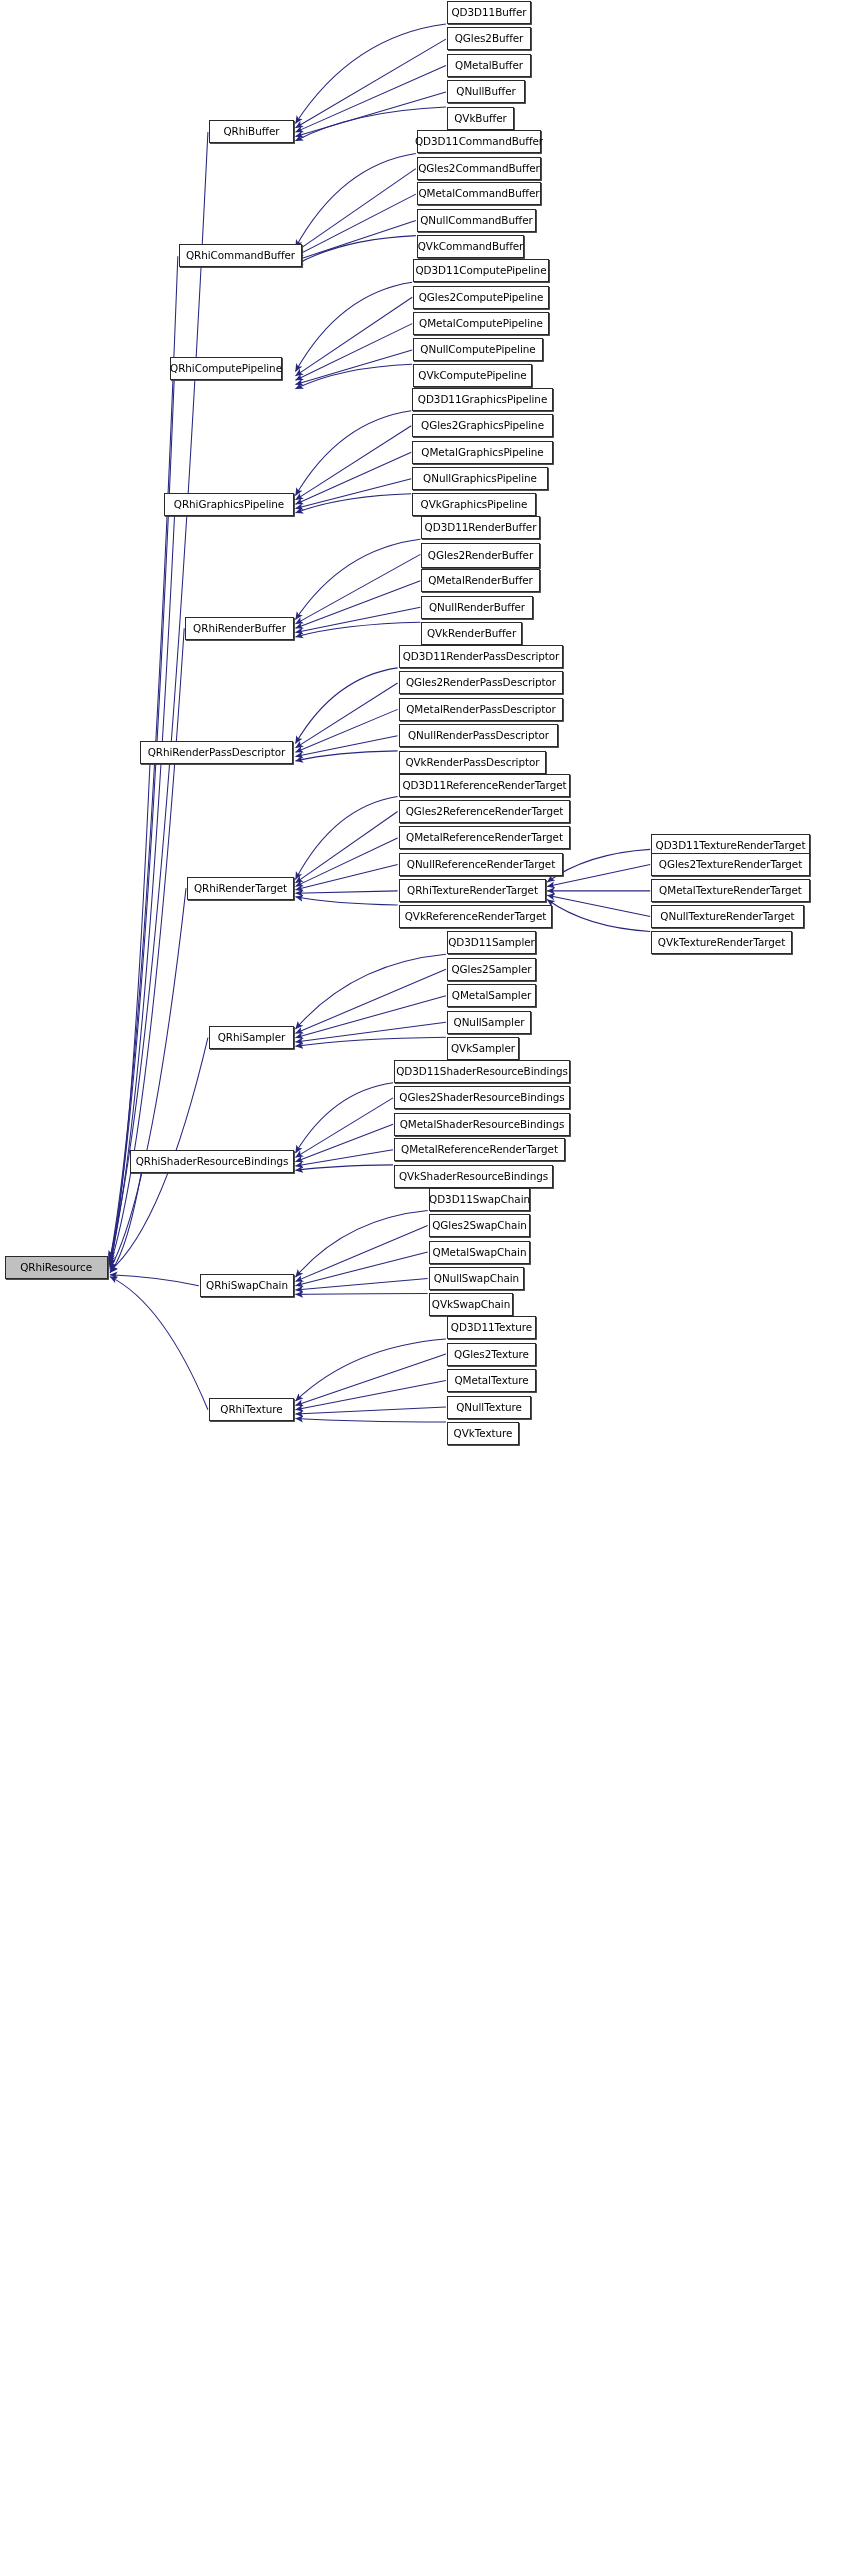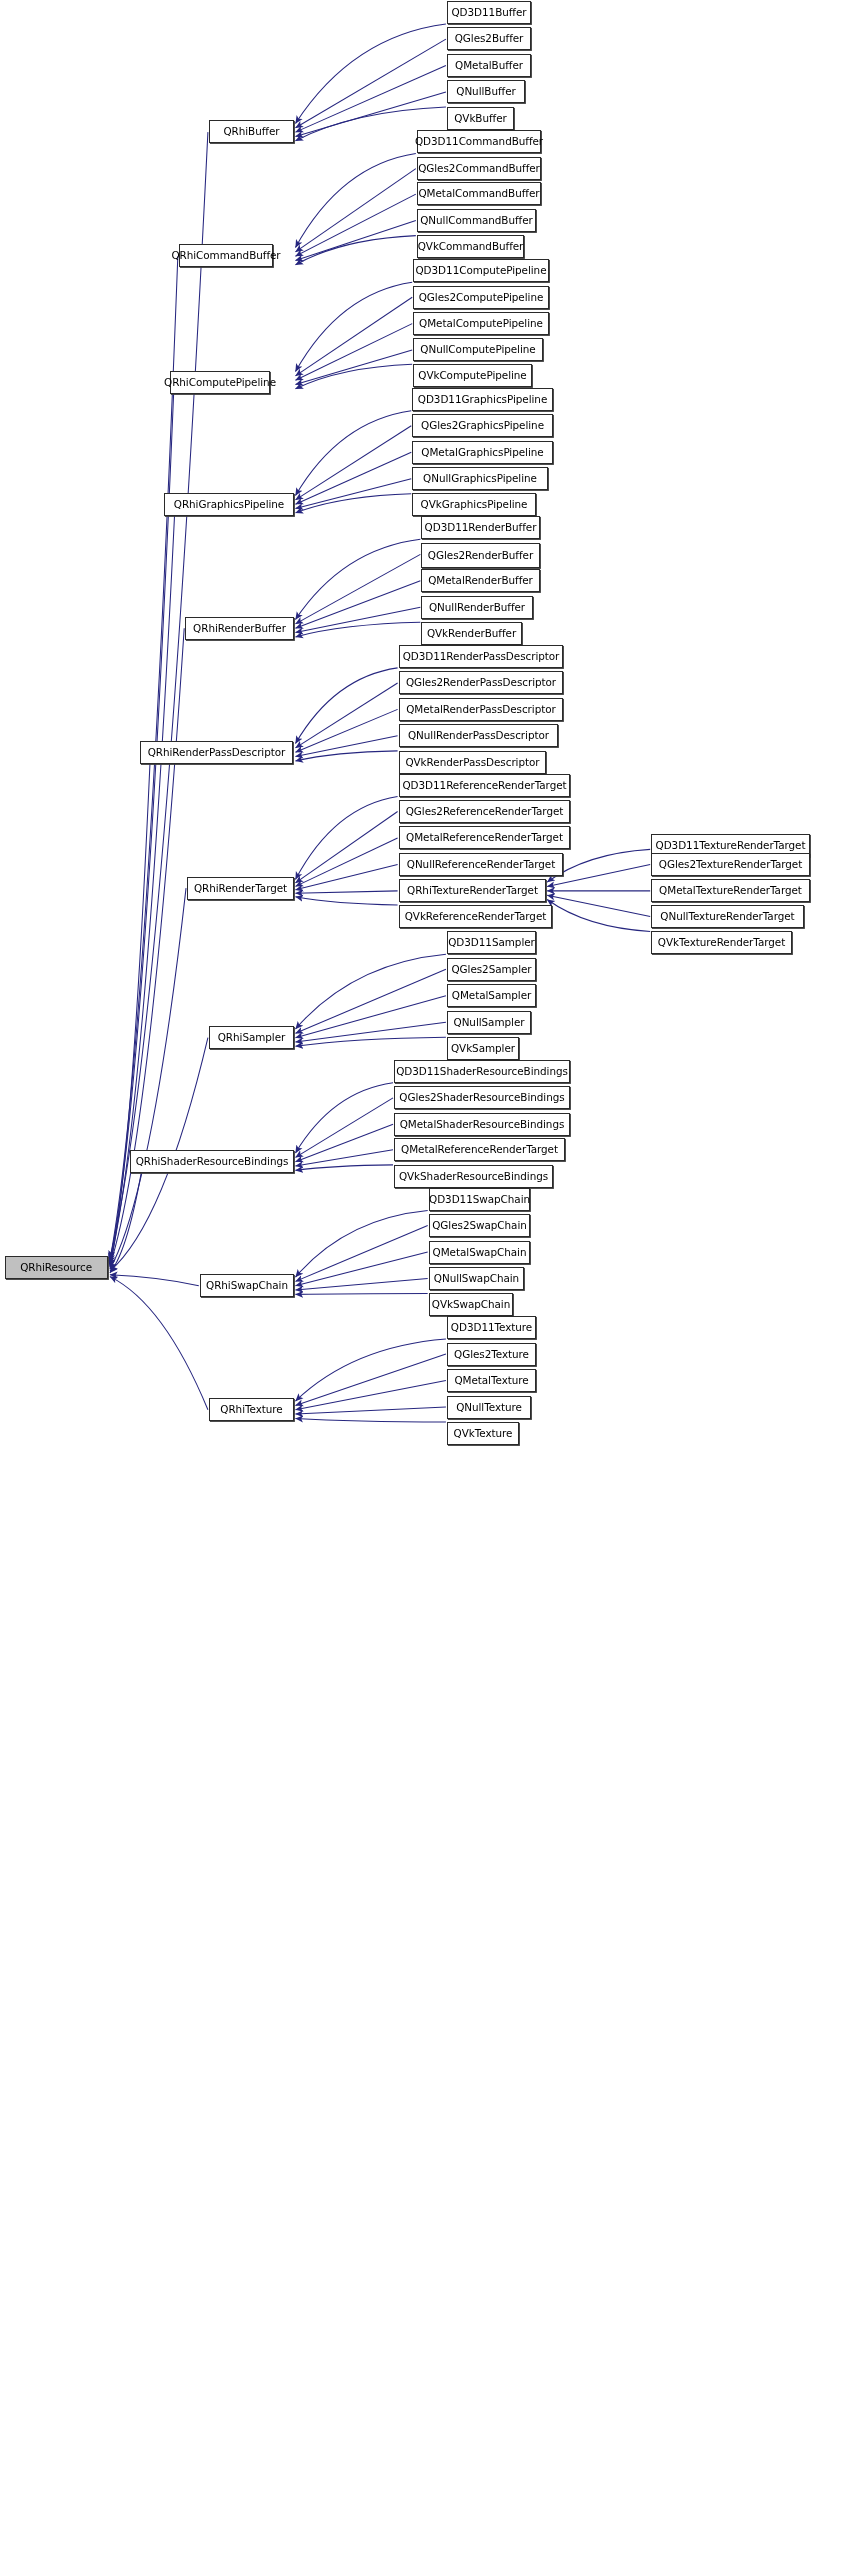--- a/index.html
+++ b/index.html
@@ -142,39 +142,39 @@
       </div>
       <div class="node" style="left: 447px; top: 54px; width: 84px; height: 23px;">
         <span>QMetalBuffer</span>
       </div>
       <div class="node" style="left: 447px; top: 80px; width: 78px; height: 23px;">
         <span>QNullBuffer</span>
       </div>
       <div class="node" style="left: 447px; top: 107px; width: 67px; height: 23px;">
         <span>QVkBuffer</span>
       </div>
-      <div class="node" style="left: 179px; top: 244px; width: 94px; height: 23px;">
+      <div class="node" style="left: 179px; top: 244px; width: 123px; height: 23px;">
         <span>QRhiCommandBuffer</span>
       </div>
       <div class="node" style="left: 417px; top: 130px; width: 124px; height: 23px;">
         <span>QD3D11CommandBuffer</span>
       </div>
       <div class="node" style="left: 417px; top: 157px; width: 124px; height: 23px;">
         <span>QGles2CommandBuffer</span>
       </div>
       <div class="node" style="left: 417px; top: 182px; width: 124px; height: 23px;">
         <span>QMetalCommandBuffer</span>
       </div>
       <div class="node" style="left: 417px; top: 209px; width: 119px; height: 23px;">
         <span>QNullCommandBuffer</span>
       </div>
       <div class="node" style="left: 417px; top: 235px; width: 107px; height: 23px;">
         <span>QVkCommandBuffer</span>
       </div>
-      <div class="node" style="left: 170px; top: 371px; width: 100px; height: 23px;">
+      <div class="node" style="left: 170px; top: 357px; width: 112px; height: 23px;">
         <span>QRhiComputePipeline</span>
       </div>
       <div class="node" style="left: 413px; top: 259px; width: 136px; height: 23px;">
         <span>QD3D11ComputePipeline</span>
       </div>
       <div class="node" style="left: 413px; top: 286px; width: 136px; height: 23px;">
         <span>QGles2ComputePipeline</span>
       </div>
       <div class="node" style="left: 413px; top: 312px; width: 136px; height: 23px;">
         <span>QMetalComputePipeline</span>

